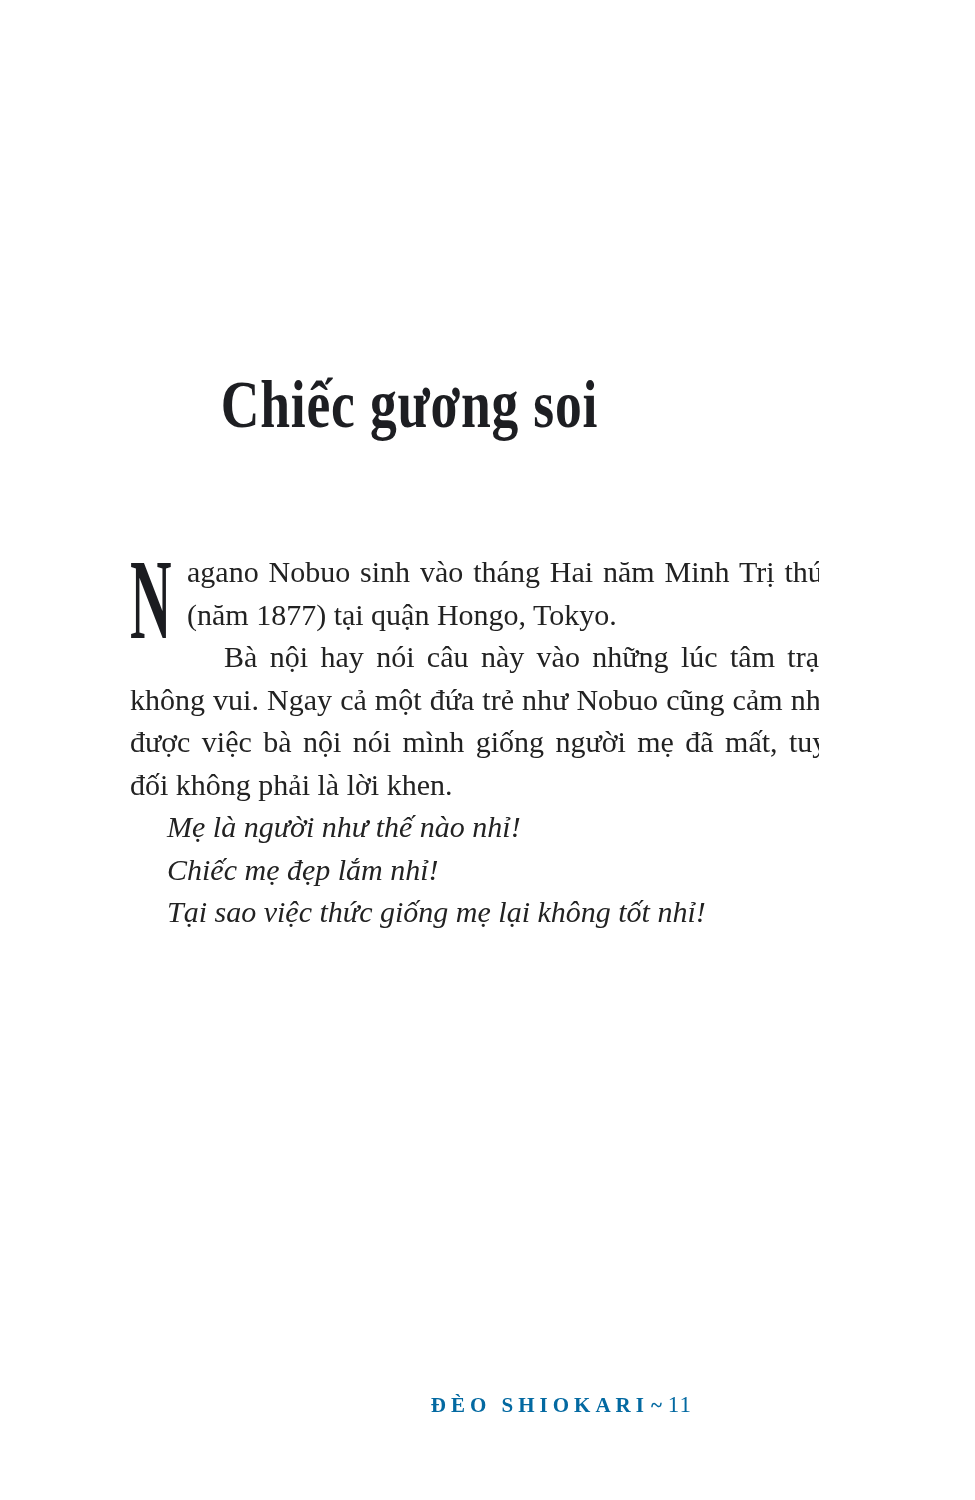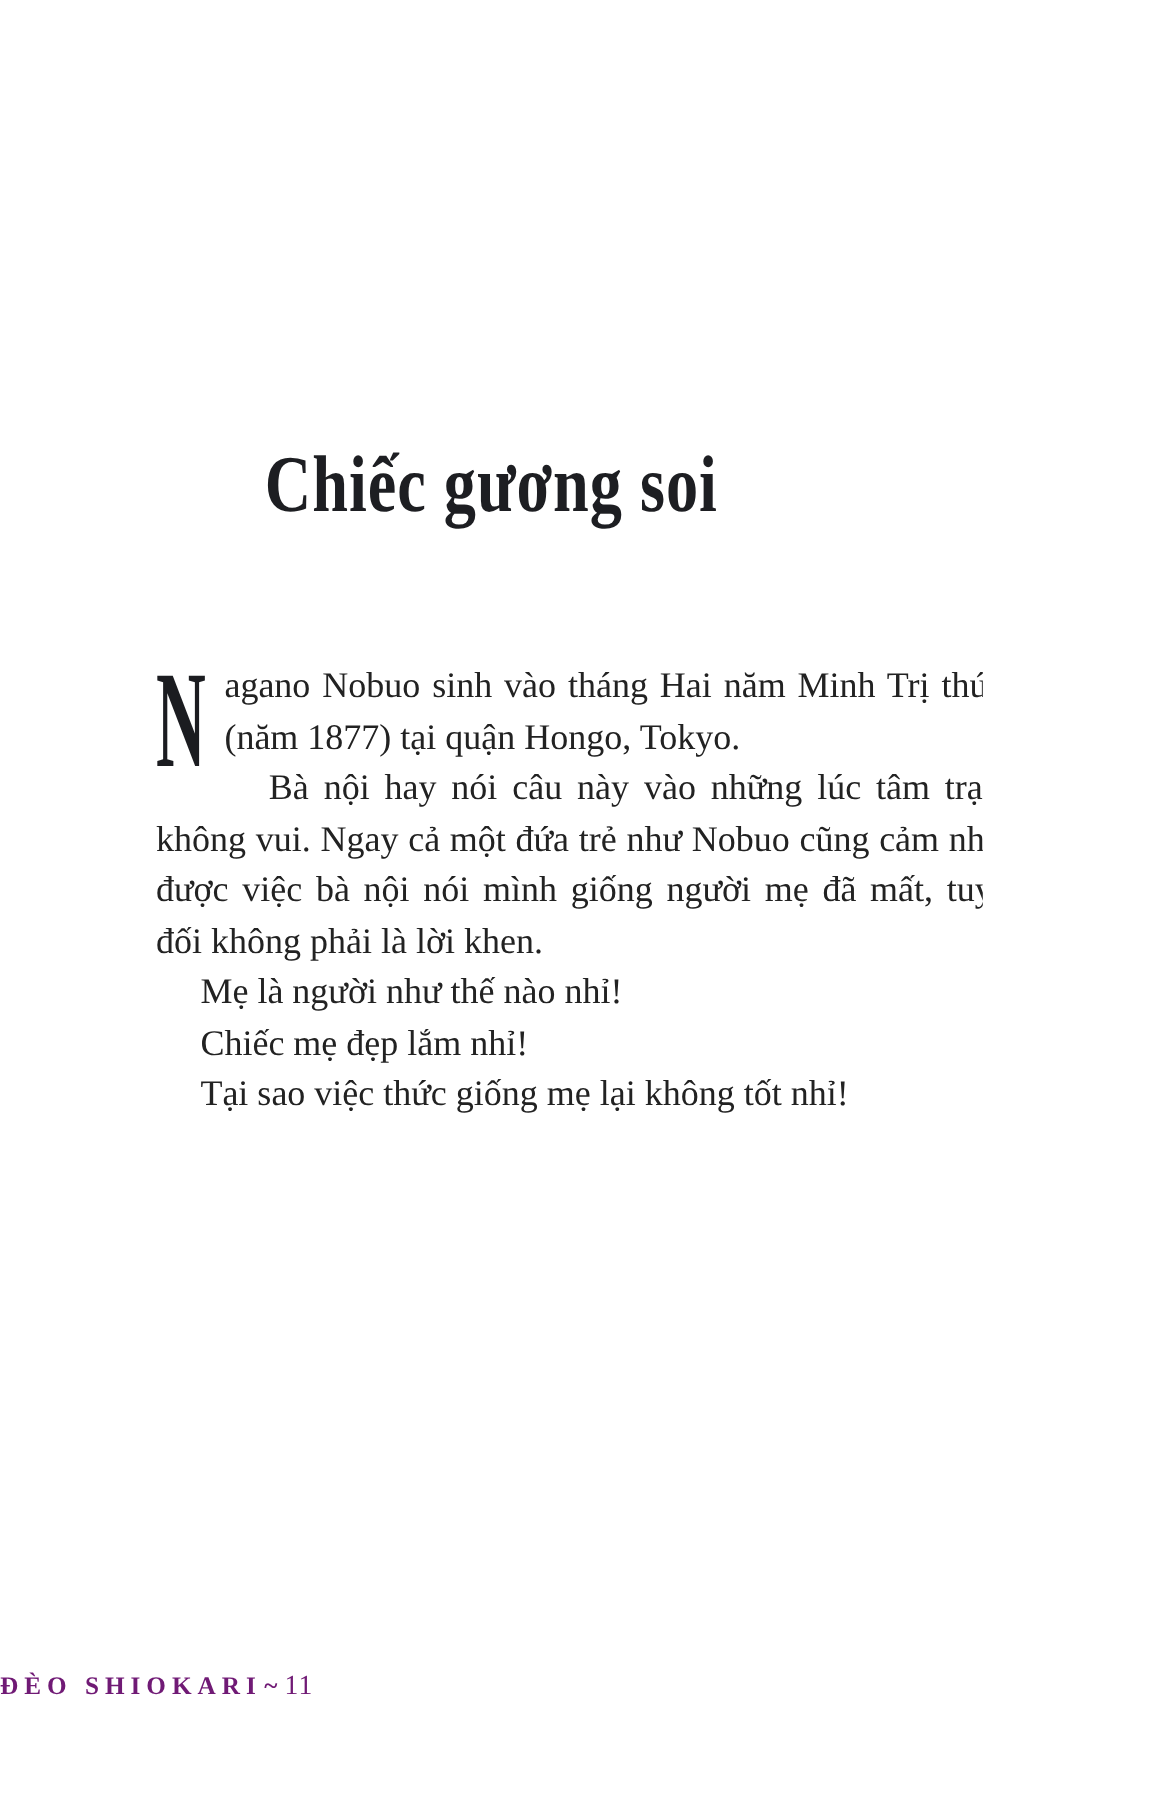--- a/index.html
+++ b/index.html
@@ -40,20 +40,21 @@
     color: #222222;
     text-align: justify;
   }
   .body-block p {
     margin: 0;
   }
   .body-block p.indent {
     text-indent: 37px;
   }
   .body-block p.italic {
+    font-style: italic;
   }
   .dropcap {
     float: left;
     width: 48px;
     height: 85px;
     margin: 4px 9px 0 0;
     overflow: hidden;
   }
   .dropcap > span {
     display: block;
@@ -64,23 +65,24 @@
     color: #1b1c20;
     transform: scaleX(0.50);
     transform-origin: left top;
     white-space: nowrap;
   }
   .page-footer {
     position: absolute;
     top: 1392px;
     left: 0;
     right: 127px;
+    text-align: right;
     font-size: 21px;
     font-weight: bold;
-    color: #701a75;
+    color: #0369a1;
     letter-spacing: 5px;
     white-space: nowrap;
   }
   .page-footer .sep {
     letter-spacing: 0;
     padding: 0 6px 0 2px;
   }
   .page-footer .pagenum {
     letter-spacing: 1px;
     font-size: 23px;

